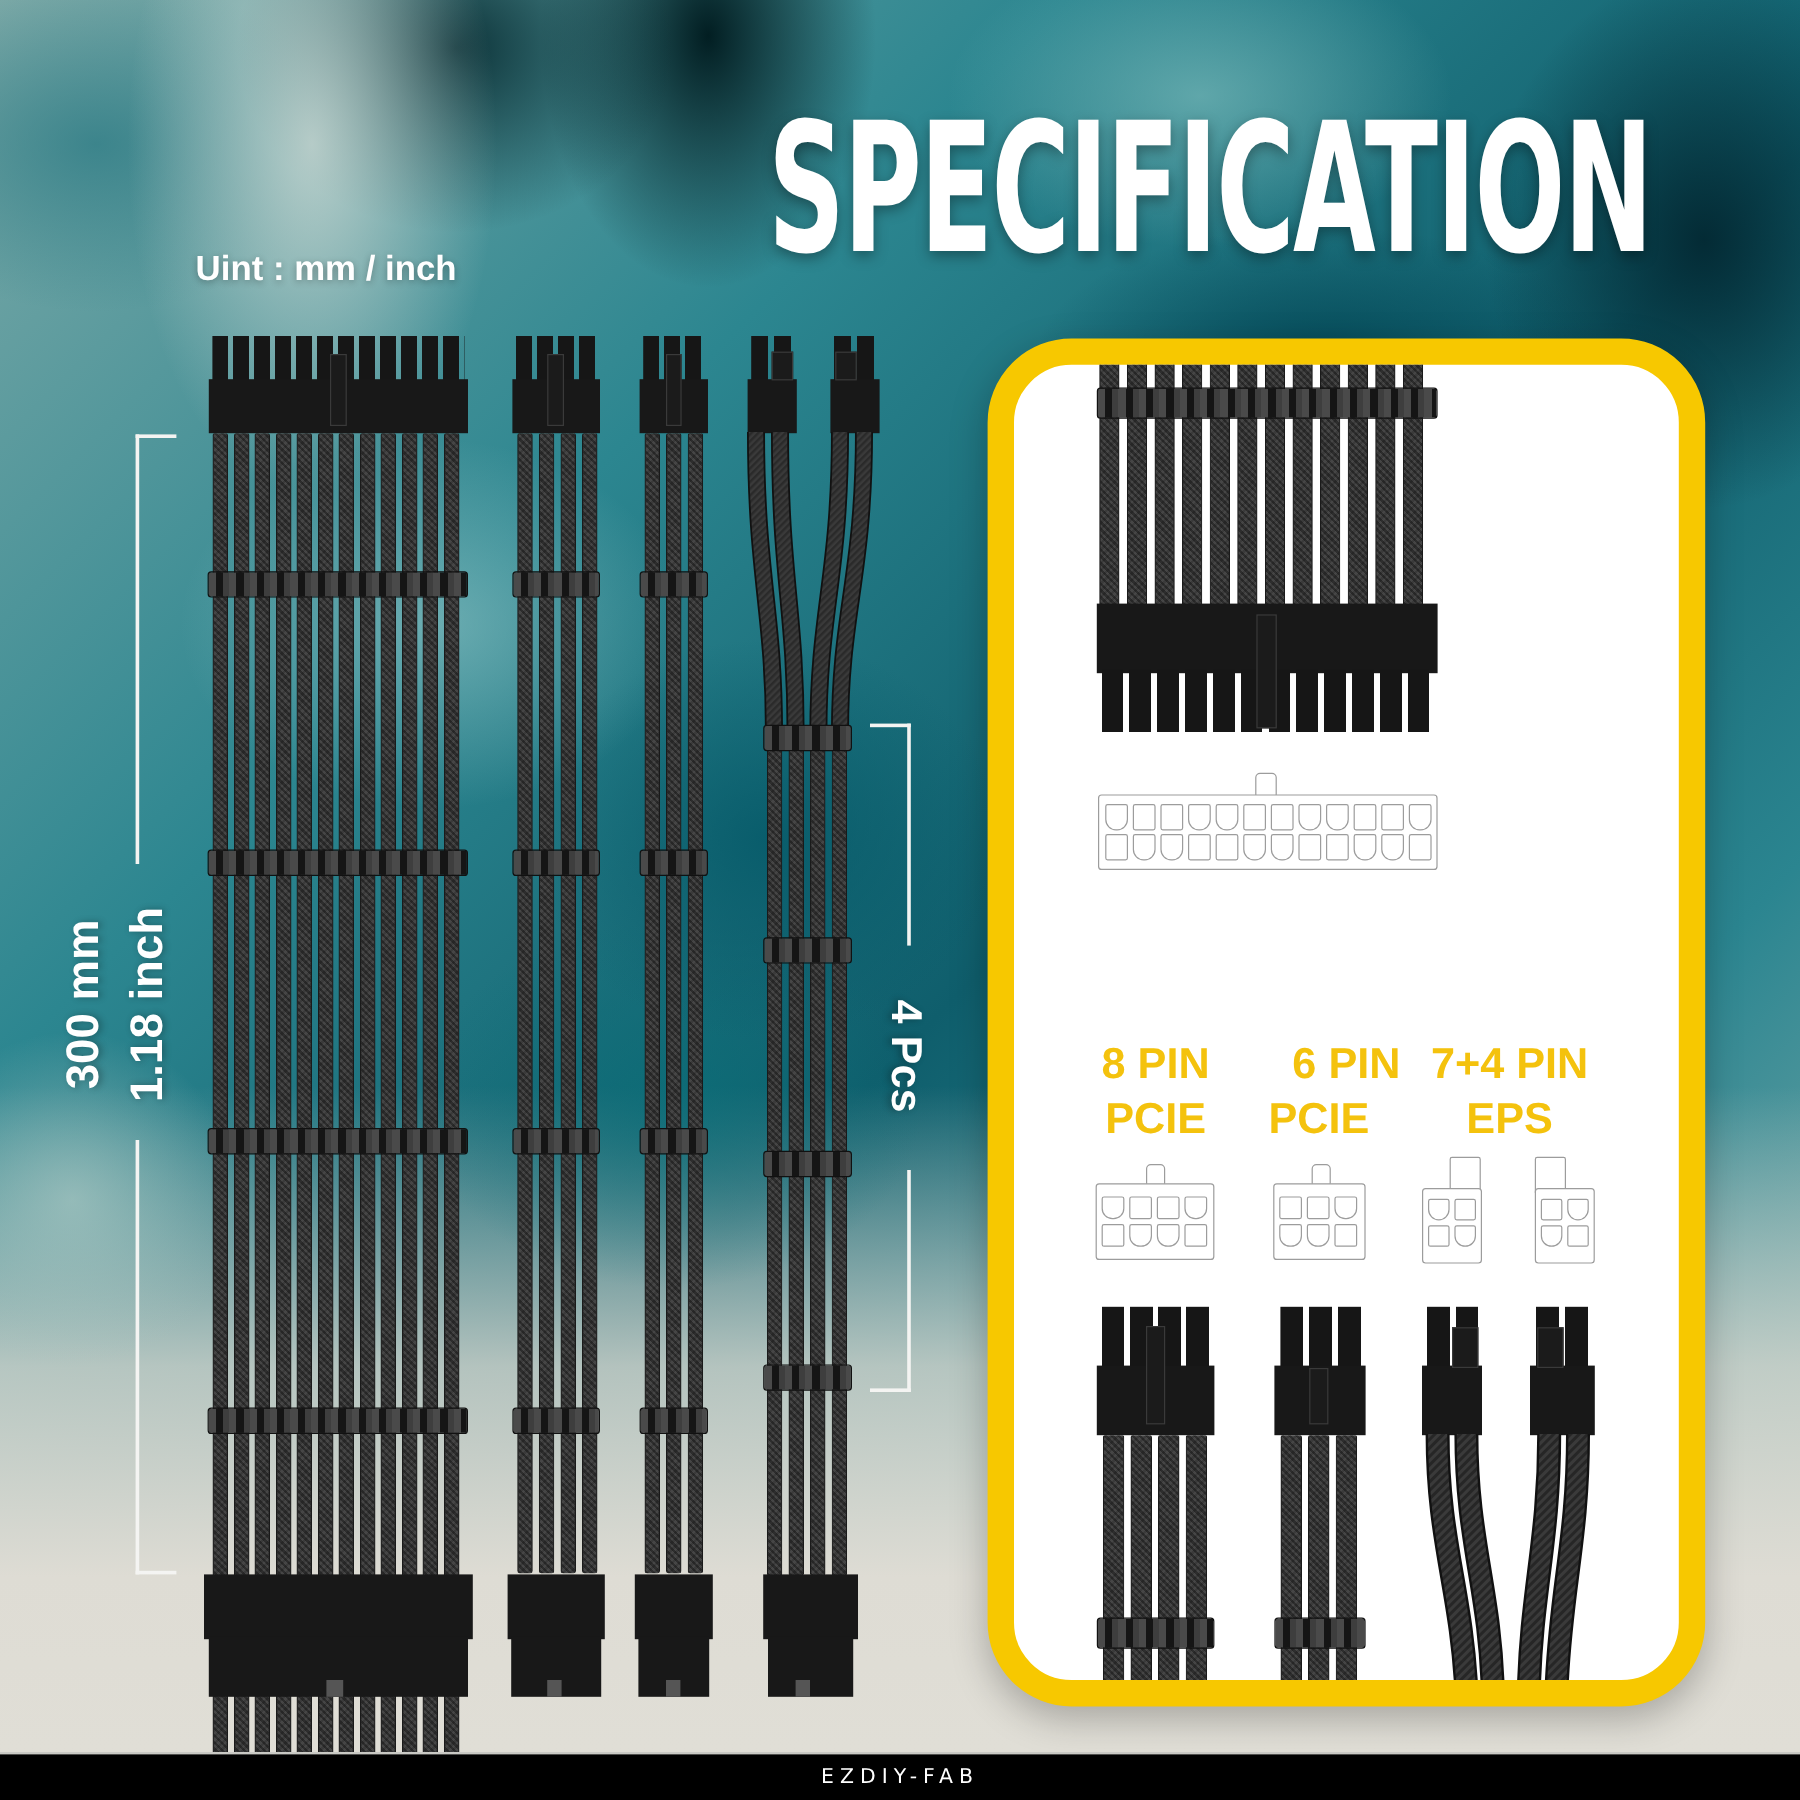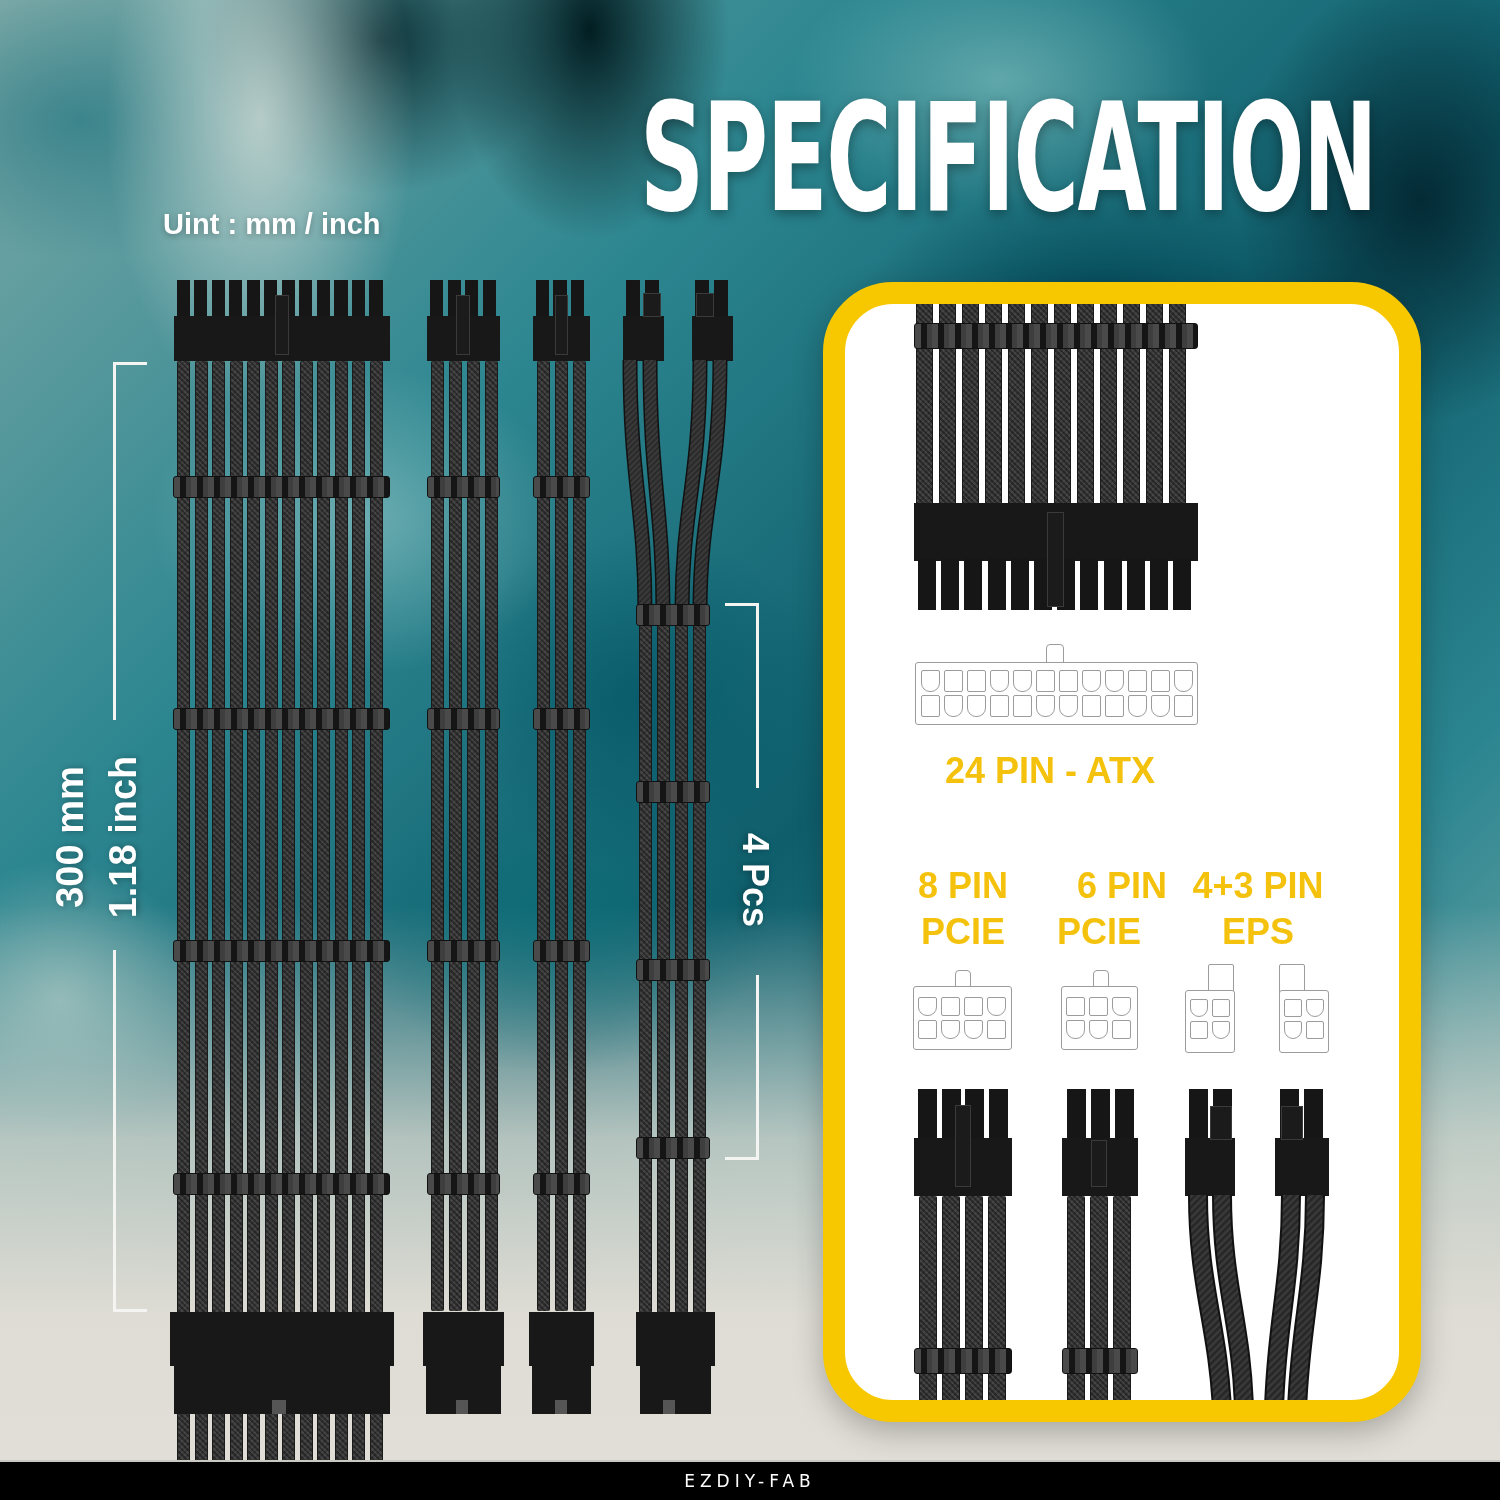--- a/index.html
+++ b/index.html
@@ -263,29 +263,28 @@
         <div class="cell" style="position:relative;"></div>
           <div class="cell round" style="position:relative;"></div>
           <div class="cell round" style="position:relative;"></div>
           <div class="cell" style="position:relative;"></div>
         <div class="cell" style="position:relative;"></div>
           <div class="cell round" style="position:relative;"></div>
           <div class="cell round" style="position:relative;"></div>
           <div class="cell" style="position:relative;"></div>
       </div>
     </div>
-    <div class="yellow-label" style="left:920px;top:748px;width:260px;">24 PIN - ATX</div>
 
     <div class="yellow-label" style="left:893px;top:863px;width:140px;">8 PIN</div>
     <div class="yellow-label" style="left:893px;top:909px;width:140px;">PCIE</div>
 
     <div class="yellow-label" style="left:1052px;top:863px;width:140px;">6 PIN</div>
     <div class="yellow-label" style="left:1029px;top:909px;width:140px;">PCIE</div>
 
-    <div class="yellow-label" style="left:1178px;top:863px;width:160px;">4+3 PIN</div>
+    <div class="yellow-label" style="left:1178px;top:863px;width:160px;">7+4 PIN</div>
     <div class="yellow-label" style="left:1178px;top:909px;width:160px;">EPS</div>
 
     <div>
       <div class="diagram" style="left:955px;top:970px;width:16px;height:20px;border-radius:4px;"></div>
       <div class="diagram" style="left:913px;top:986px;width:99px;height:64px;"></div>
       <div class="cell round" style="left:918px;top:997px;width:19px;height:19px;"></div>
       <div class="cell" style="left:941px;top:997px;width:19px;height:19px;"></div>
       <div class="cell" style="left:964px;top:997px;width:19px;height:19px;"></div>
       <div class="cell round" style="left:987px;top:997px;width:19px;height:19px;"></div>
       <div class="cell" style="left:918px;top:1020px;width:19px;height:19px;"></div>

